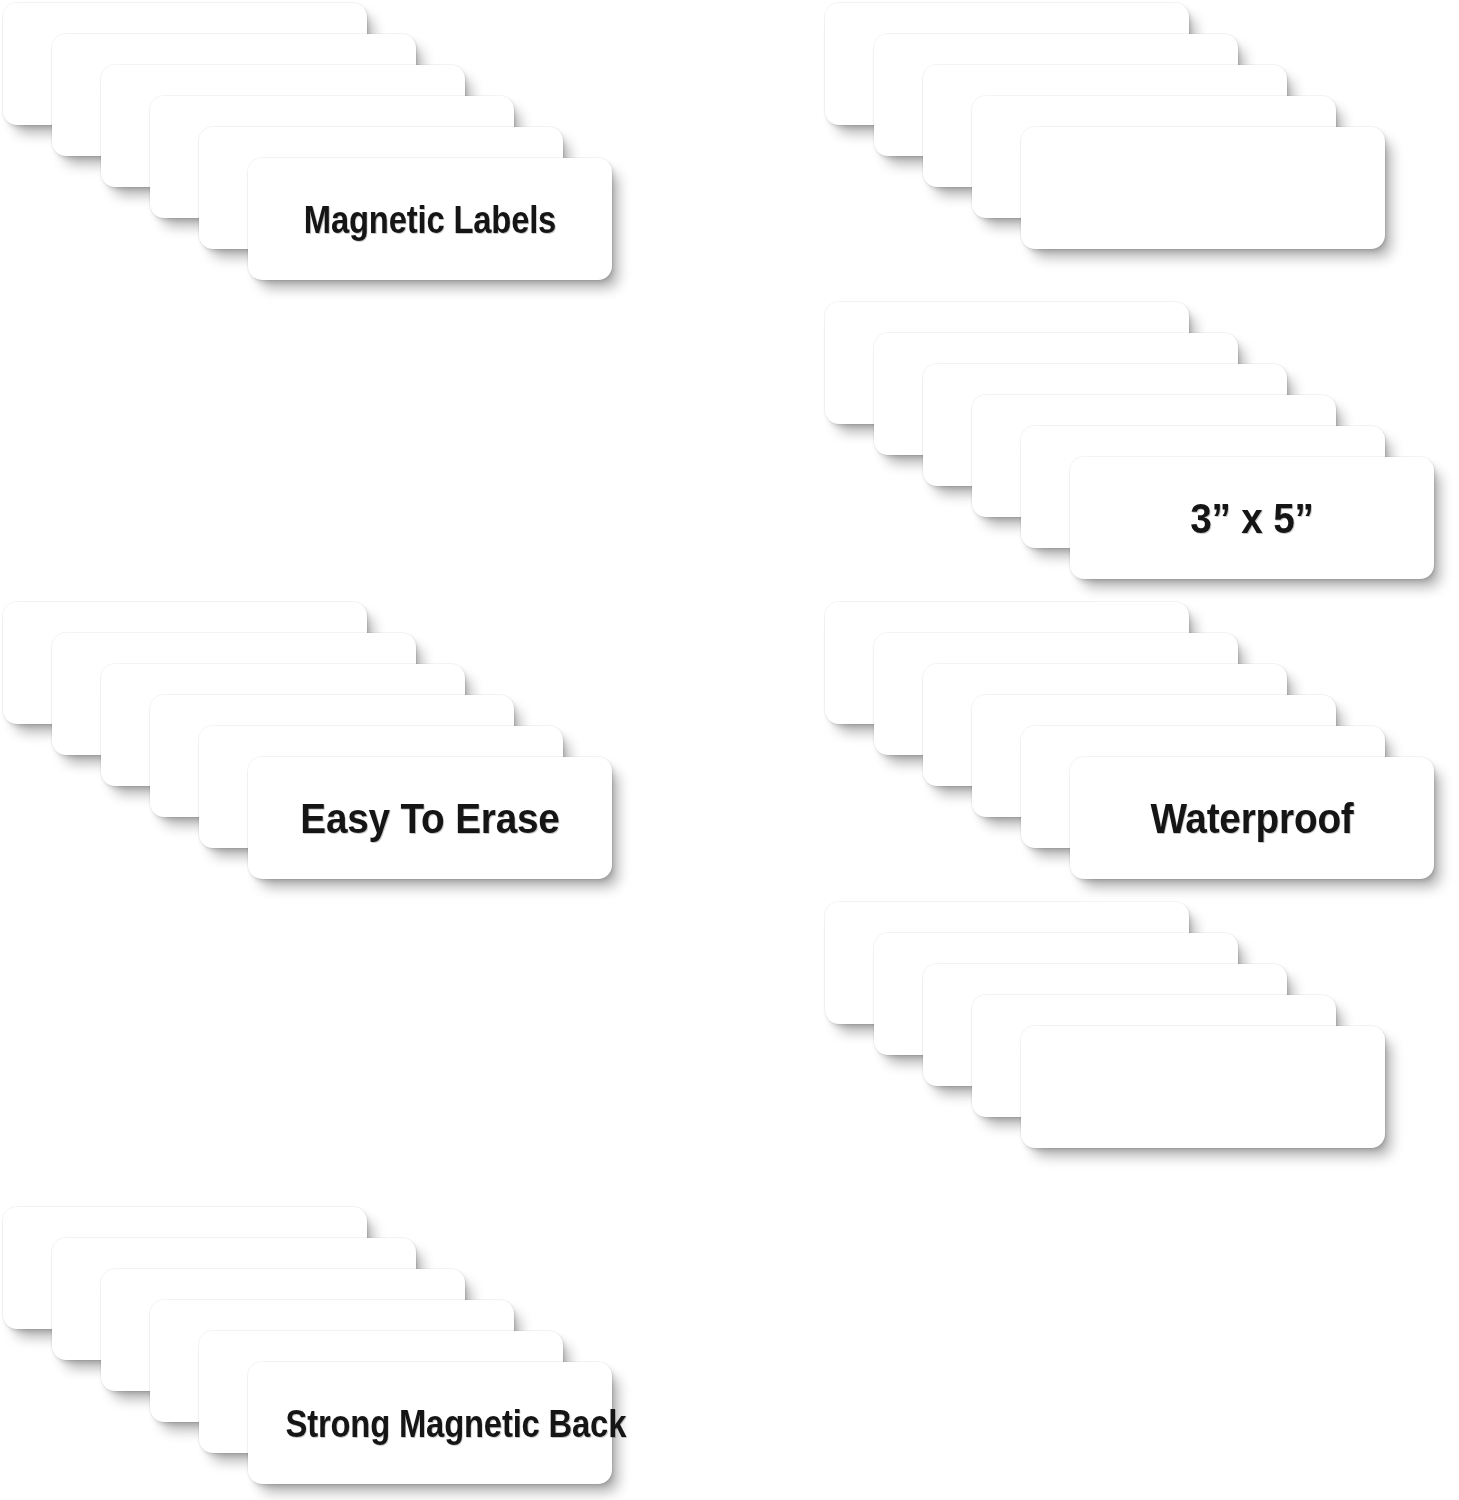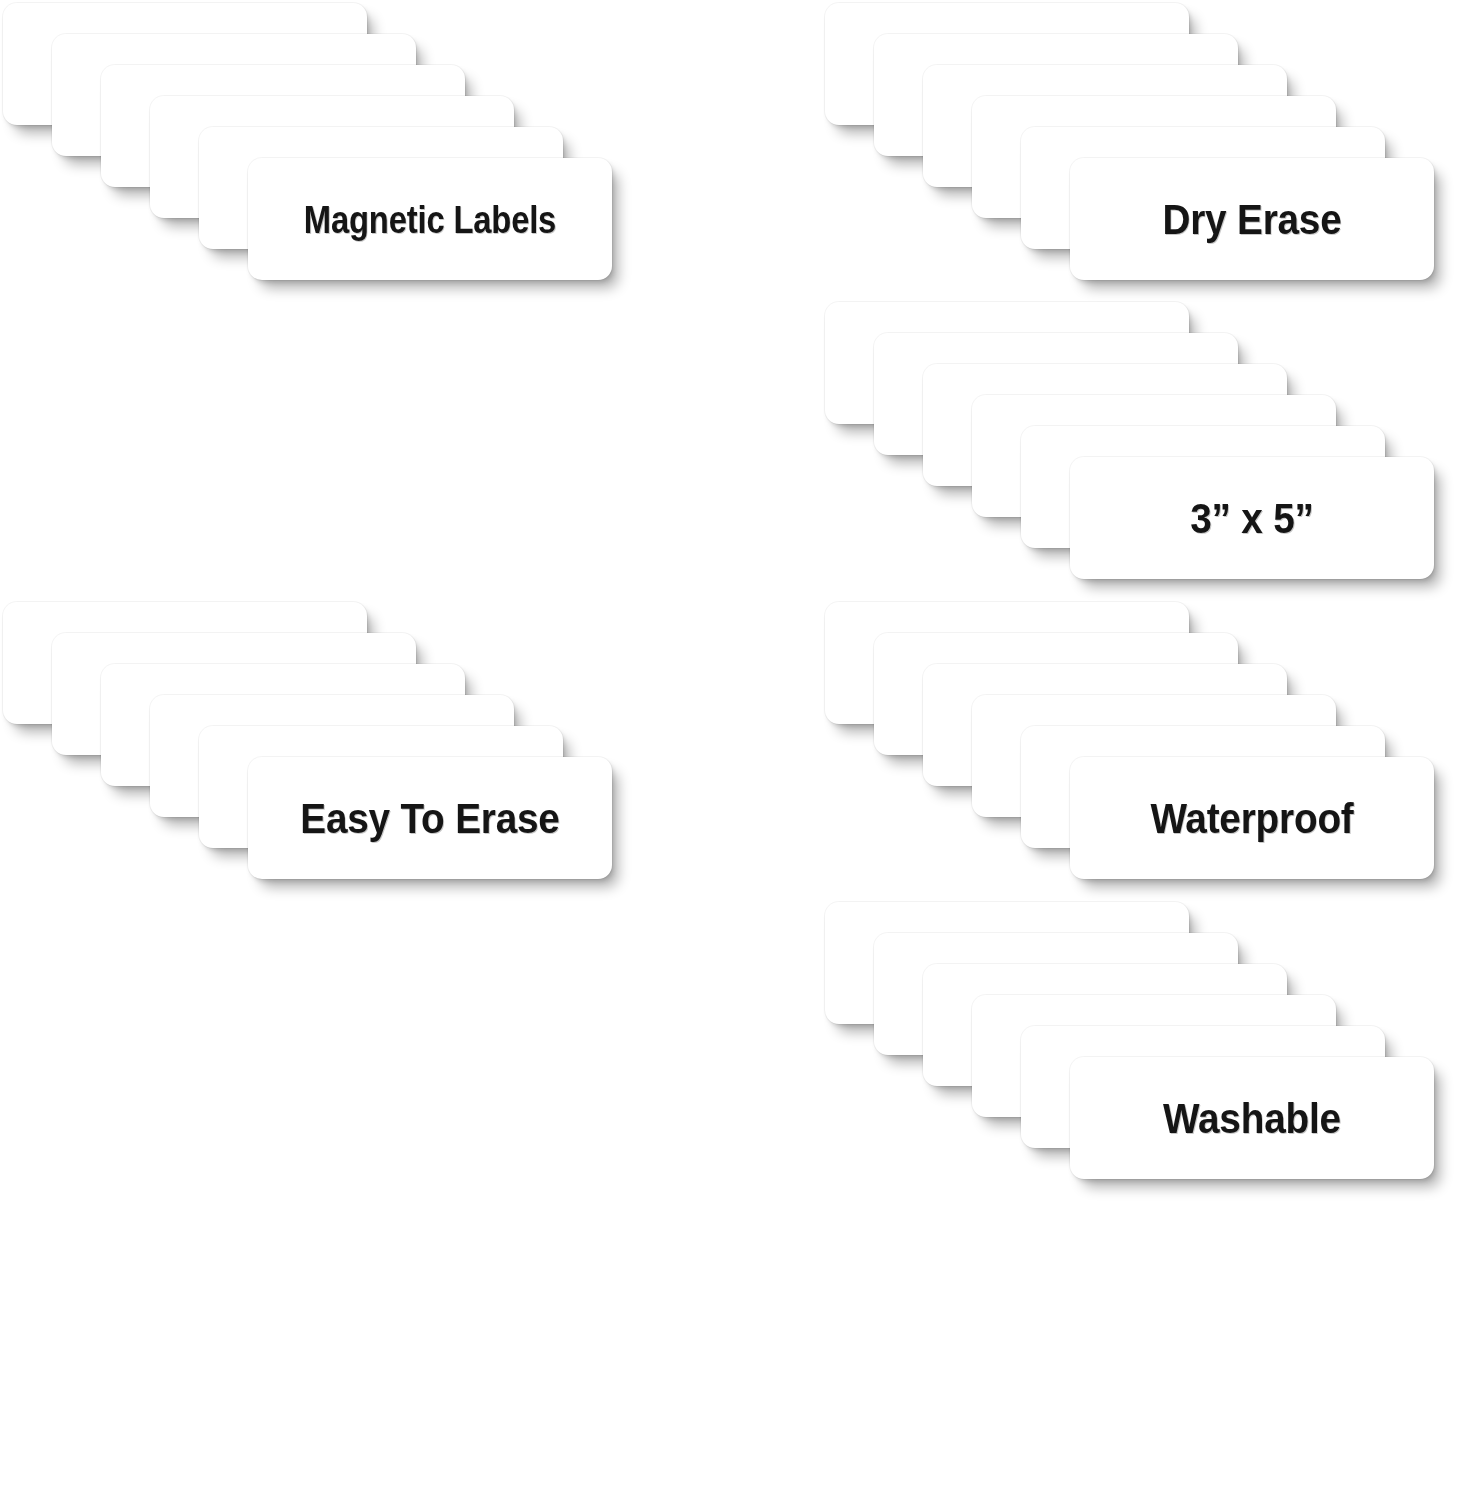--- a/index.html
+++ b/index.html
@@ -97,23 +97,20 @@
       <div class="label-card c5 front">
         <span class="card-caption long">Magnetic Labels</span>
       </div>
     </div>
     <div class="card-stack" style="left: 822px; top: 3px;">
       <div class="label-card c0"></div>
       <div class="label-card c1"></div>
       <div class="label-card c2"></div>
       <div class="label-card c3"></div>
       <div class="label-card c4"></div>
-      <div class="label-card c5 front">
-        <span class="card-caption">Dry Erase</span>
-      </div>
     </div>
     <div class="card-stack" style="left: 822px; top: 302px;">
       <div class="label-card c0"></div>
       <div class="label-card c1"></div>
       <div class="label-card c2"></div>
       <div class="label-card c3"></div>
       <div class="label-card c4"></div>
       <div class="label-card c5 front">
         <span class="card-caption">3” x 5”</span>
       </div>
@@ -137,17 +134,24 @@
       <div class="label-card c5 front">
         <span class="card-caption">Easy To Erase</span>
       </div>
     </div>
     <div class="card-stack" style="left: 822px; top: 902px;">
       <div class="label-card c0"></div>
       <div class="label-card c1"></div>
       <div class="label-card c2"></div>
       <div class="label-card c3"></div>
       <div class="label-card c4"></div>
+    </div>
+    <div class="card-stack" style="left: 0px; top: 1207px;">
+      <div class="label-card c0"></div>
+      <div class="label-card c1"></div>
+      <div class="label-card c2"></div>
+      <div class="label-card c3"></div>
+      <div class="label-card c4"></div>
       <div class="label-card c5 front">
-        <span class="card-caption">Washable</span>
+        <span class="card-caption long">Strong Magnetic Back</span>
       </div>
     </div>
   </div>
 
 </body></html>

